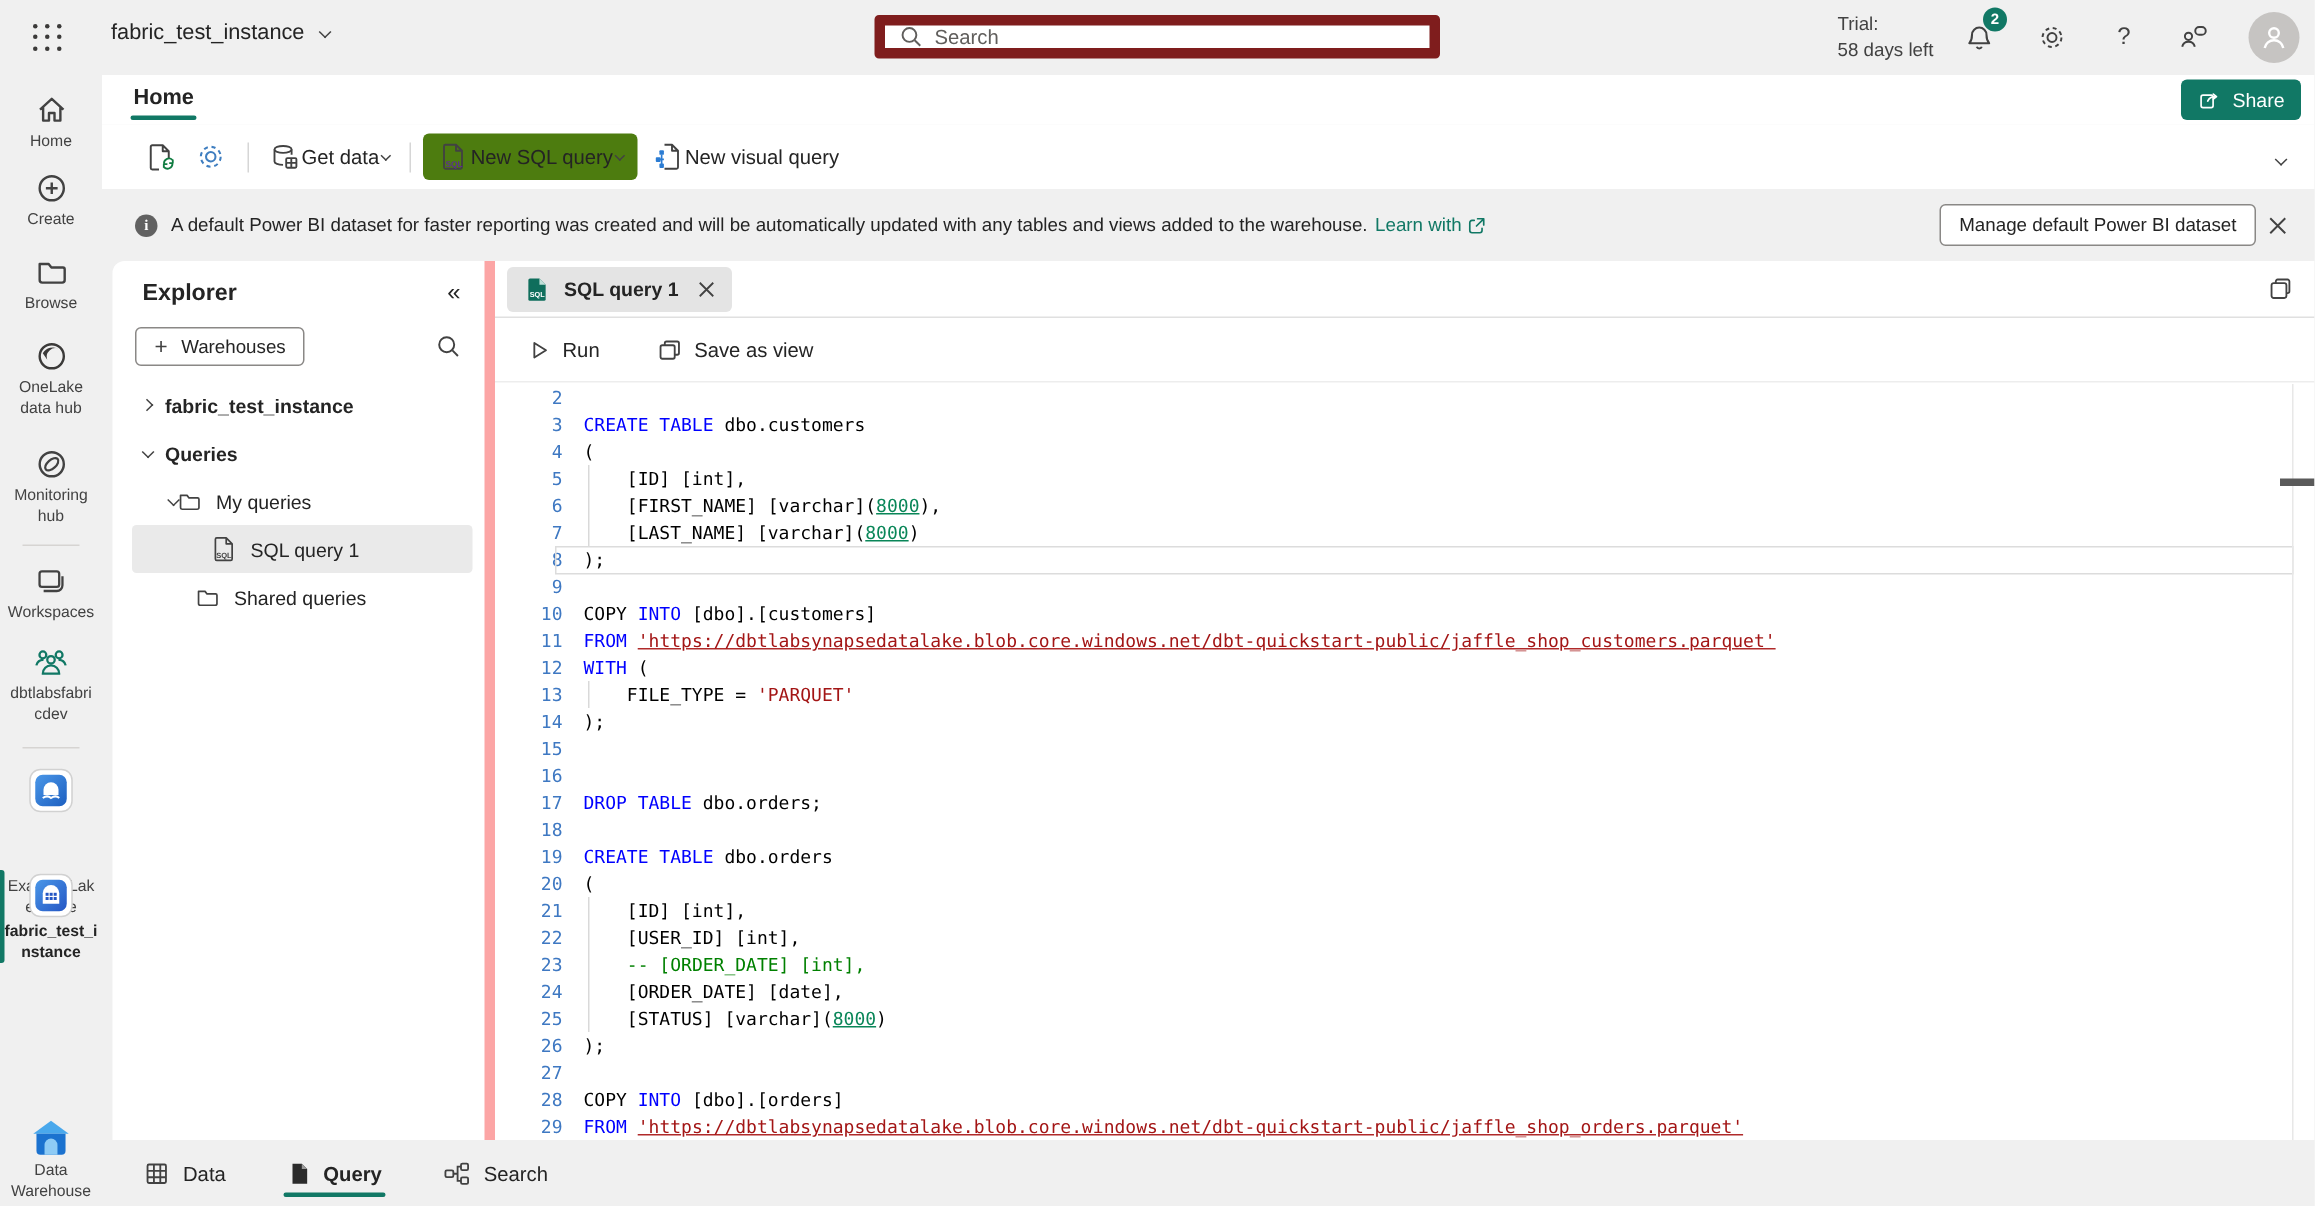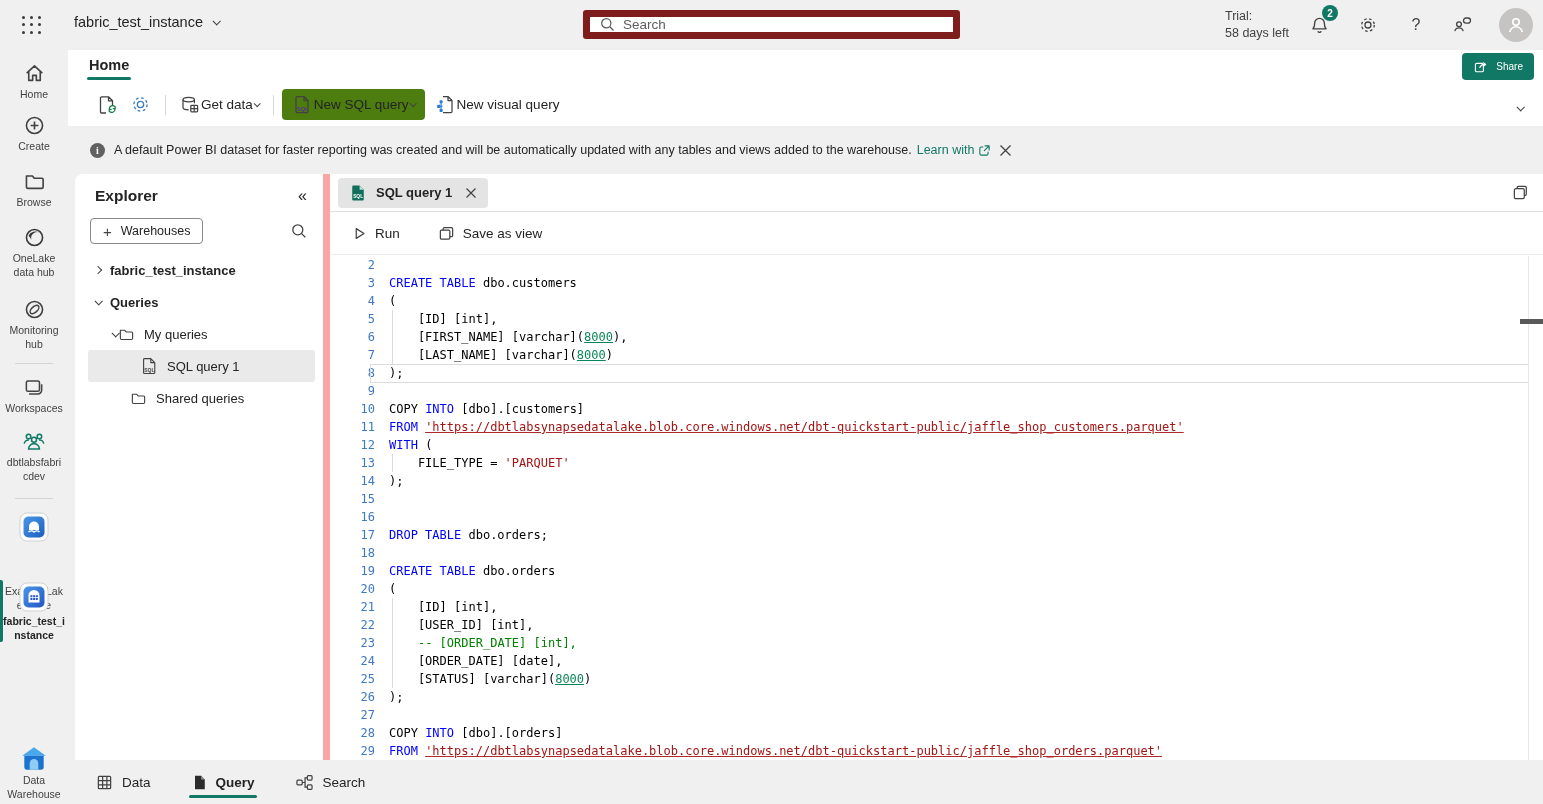--- a/index.html
+++ b/index.html
@@ -28,21 +28,21 @@
   .rail-item .rlabel { font-size:10.5px; line-height:13.5px; color:#424242; text-align:center; margin-top:3px; width:66px; word-break:break-all; }
   .rail-item.sel .rlabel { color:#242424; font-weight:bold; }
   .rail-item.sel::before { content:""; position:absolute; left:0; top:4px; bottom:4px; width:3px; background:#117865; border-radius:0 2px 2px 0; }
   .rail-div { width:38px; height:1px; background:#d6d4d2; margin:7px auto; }
   .rail-bottom { position:absolute; left:0; bottom:3px; }
 
   
   #homerow { position:absolute; left:68px; top:50px; right:0; height:33px; background:#fff; display:flex; align-items:center; }
   .hometab { position:relative; margin-left:18px; padding:5px 3px 9px; font-size:14.5px; font-weight:bold; color:#242424; cursor:pointer; }
   .hometab::after { content:""; position:absolute; left:1px; right:1px; bottom:2px; height:3px; background:#117865; border-radius:2px; }
-  .sharebtn { margin-left:auto; margin-right:9px; height:27px; background:#117865; color:#fff; border:none; border-radius:4px; display:flex; align-items:center; gap:7px; padding:0 11px; font-size:10px; font-family:"Liberation Sans",sans-serif; cursor:pointer; }
+  .sharebtn { margin-left:auto; margin-right:9px; height:27px; background:#117865; color:#fff; border:none; border-radius:4px; display:flex; align-items:center; gap:7px; padding:0 11px; font-size:13px; font-family:"Liberation Sans",sans-serif; cursor:pointer; }
 
   
   #toolbarrow { position:absolute; left:68px; top:83px; right:0; height:43px; background:#fff; display:flex; align-items:center; padding-left:22px; }
   .tbtn { display:flex; align-items:center; gap:1px; padding:5px 6px; border-radius:4px; cursor:pointer; font-size:13.5px; color:#242424; white-space:nowrap; }
   .tbtn.hl { background:#4d7c0f; padding:5px 10px; }
   .vsep { width:1px; height:20px; background:#d6d6d6; margin:0 8px; }
   .ribbon-collapse { position:absolute; right:20px; top:14px; cursor:pointer; }
 
   
   #banner { position:absolute; left:68px; top:126px; right:0; height:48px; background:#f0f0f0; display:flex; align-items:center; padding-left:22px; }
@@ -398,20 +398,21 @@
     <span class="info-circle">i</span>
     <span class="banner-msg">A default Power BI dataset for faster reporting was created and will be automatically updated with any tables and views added to the warehouse.</span>
     <span class="learnmore">
       <span>Learn with</span>
       <span class="icon">
         <svg width="13" height="13" viewBox="0 0 14 14" fill="none" stroke="#117865" stroke-width="1.2">
             <path d="M5.2 3.2 H3.6 A1.6 1.6 0 0 0 2 4.8 v5.6 A1.6 1.6 0 0 0 3.6 12 h5.6 A1.6 1.6 0 0 0 10.8 10.4 V8.8 M7.6 2 H12 V6.4 M12 2 L6.8 7.2" stroke-linecap="round" stroke-linejoin="round"></path>
           </svg>
       </span>
     </span>
+    <button class="managebtn">Manage default Power BI dataset</button>
     <span class="banner-close">
       <svg width="13" height="13" viewBox="0 0 13 13">
           <path d="M1.5 1.5 L11.5 11.5 M11.5 1.5 L1.5 11.5" stroke="#424242" stroke-width="1.3"></path>
         </svg>
     </span>
   </div>
 
   <div id="card">
 
     <aside id="explorer">

